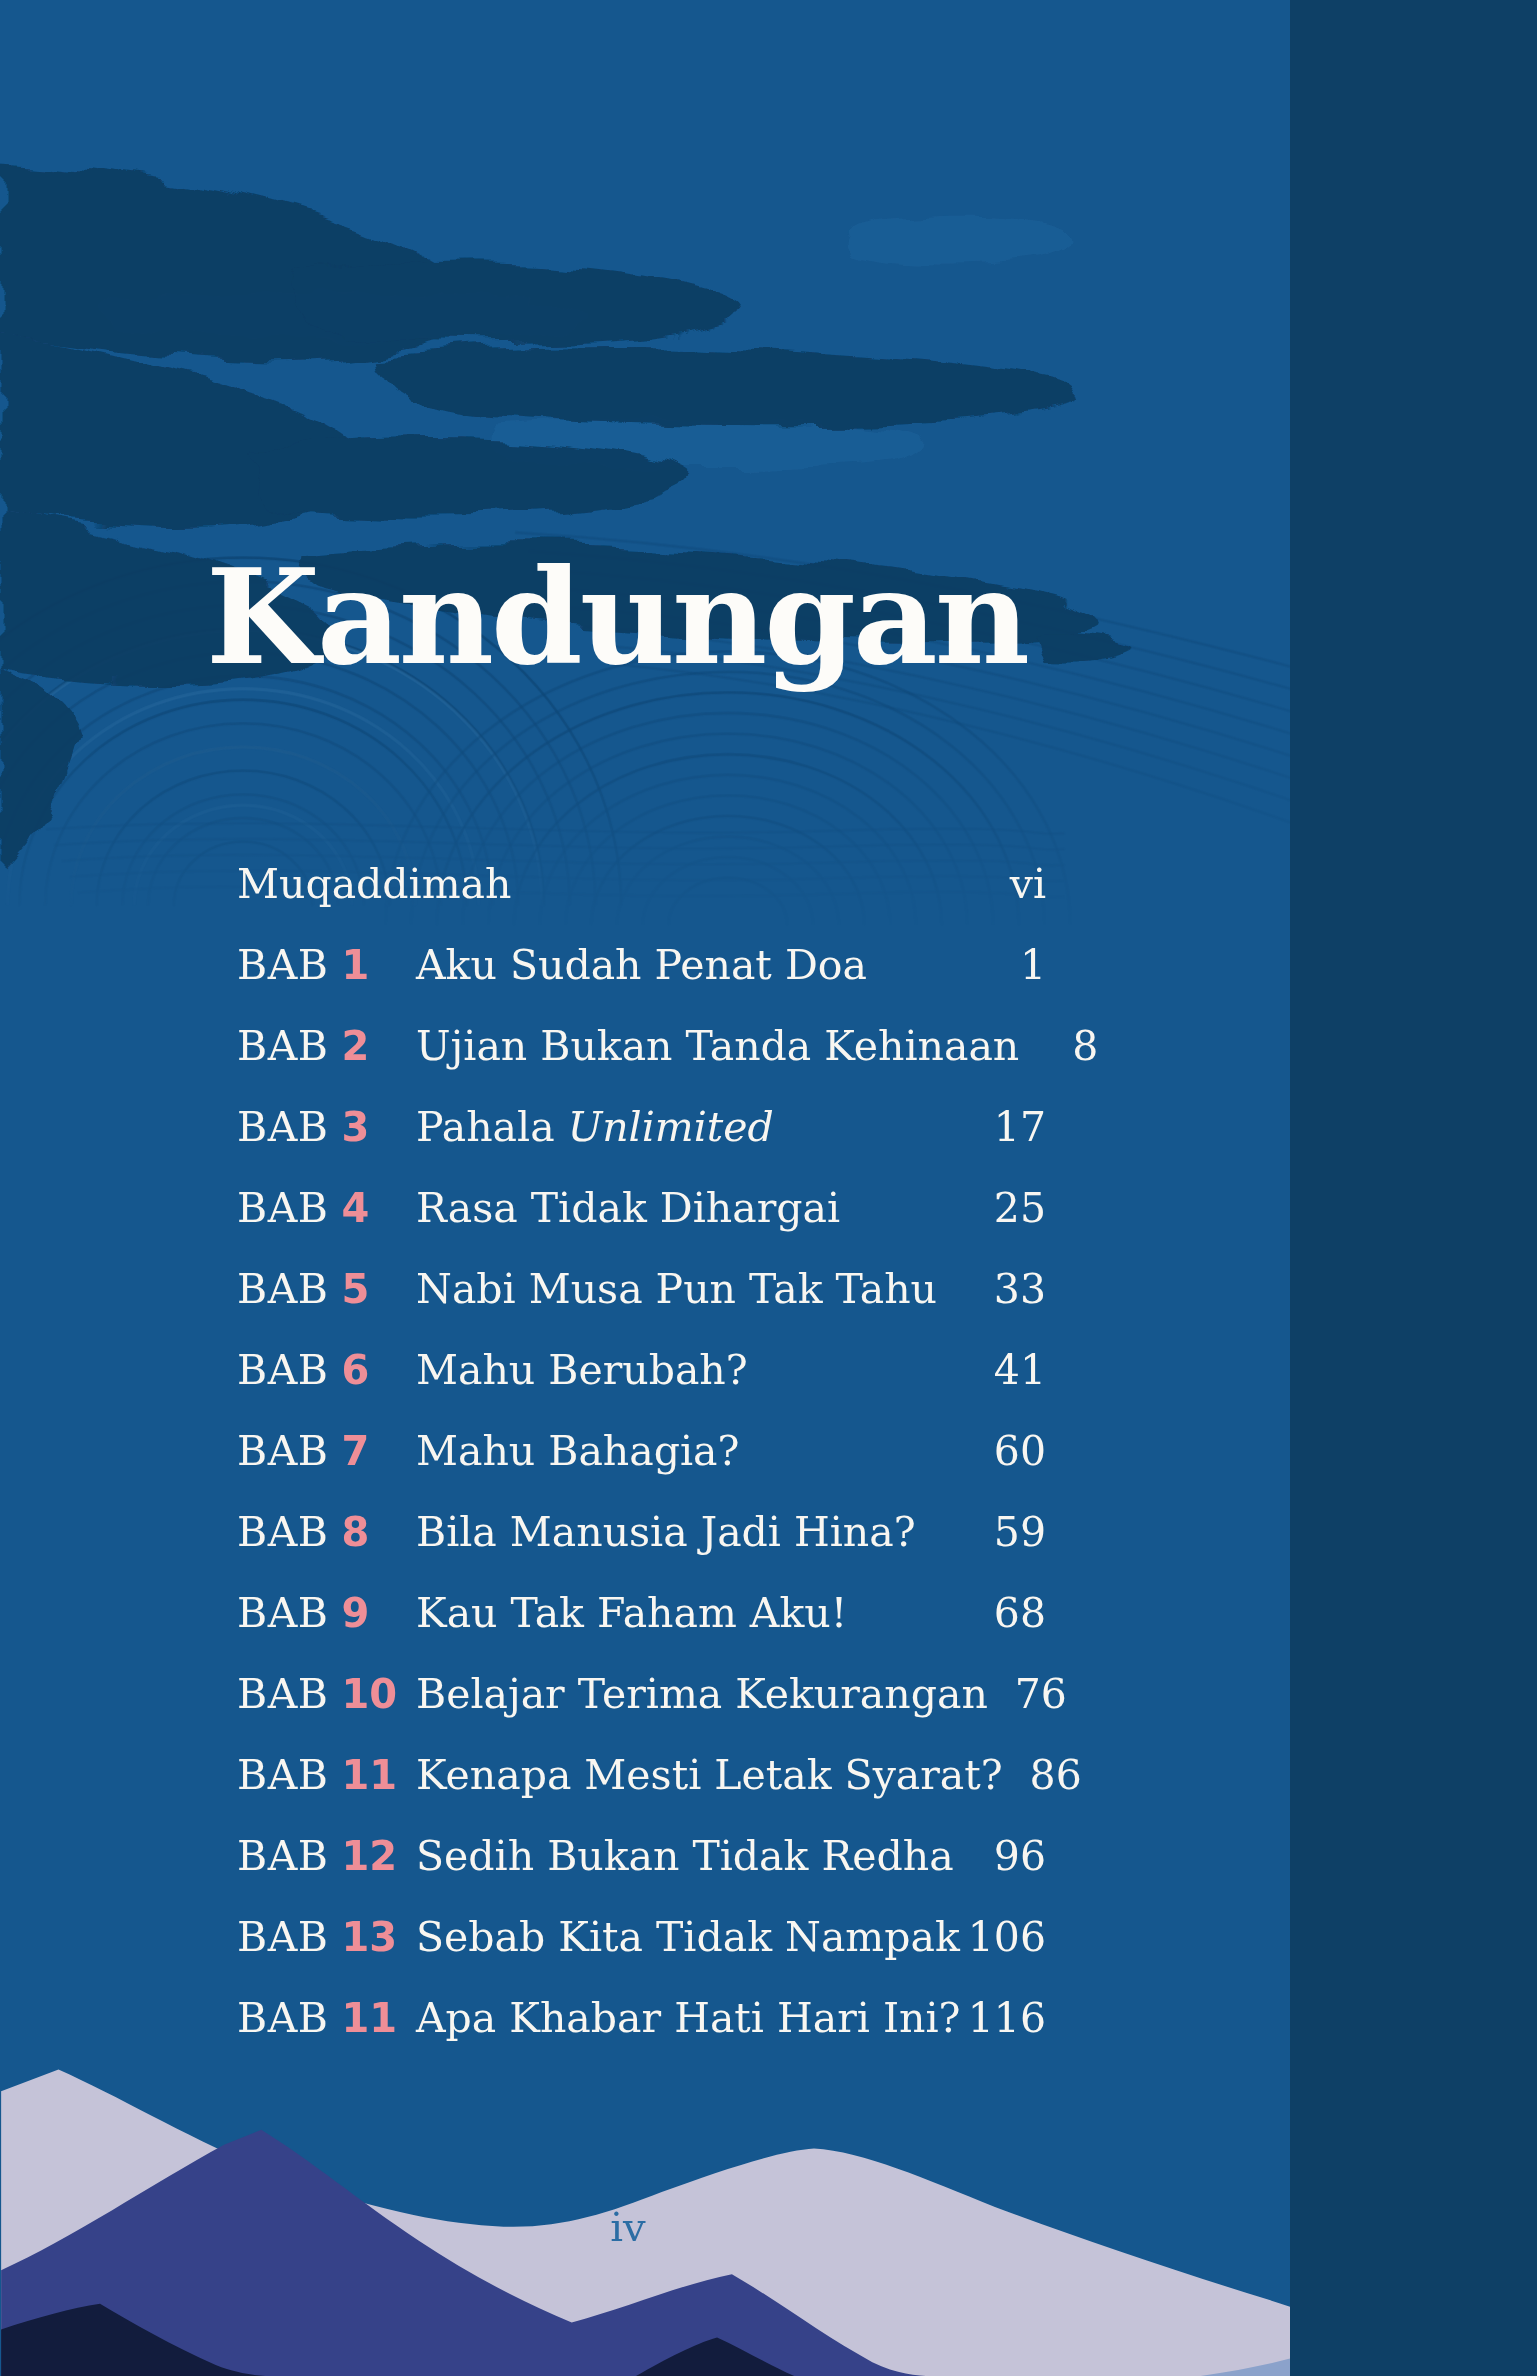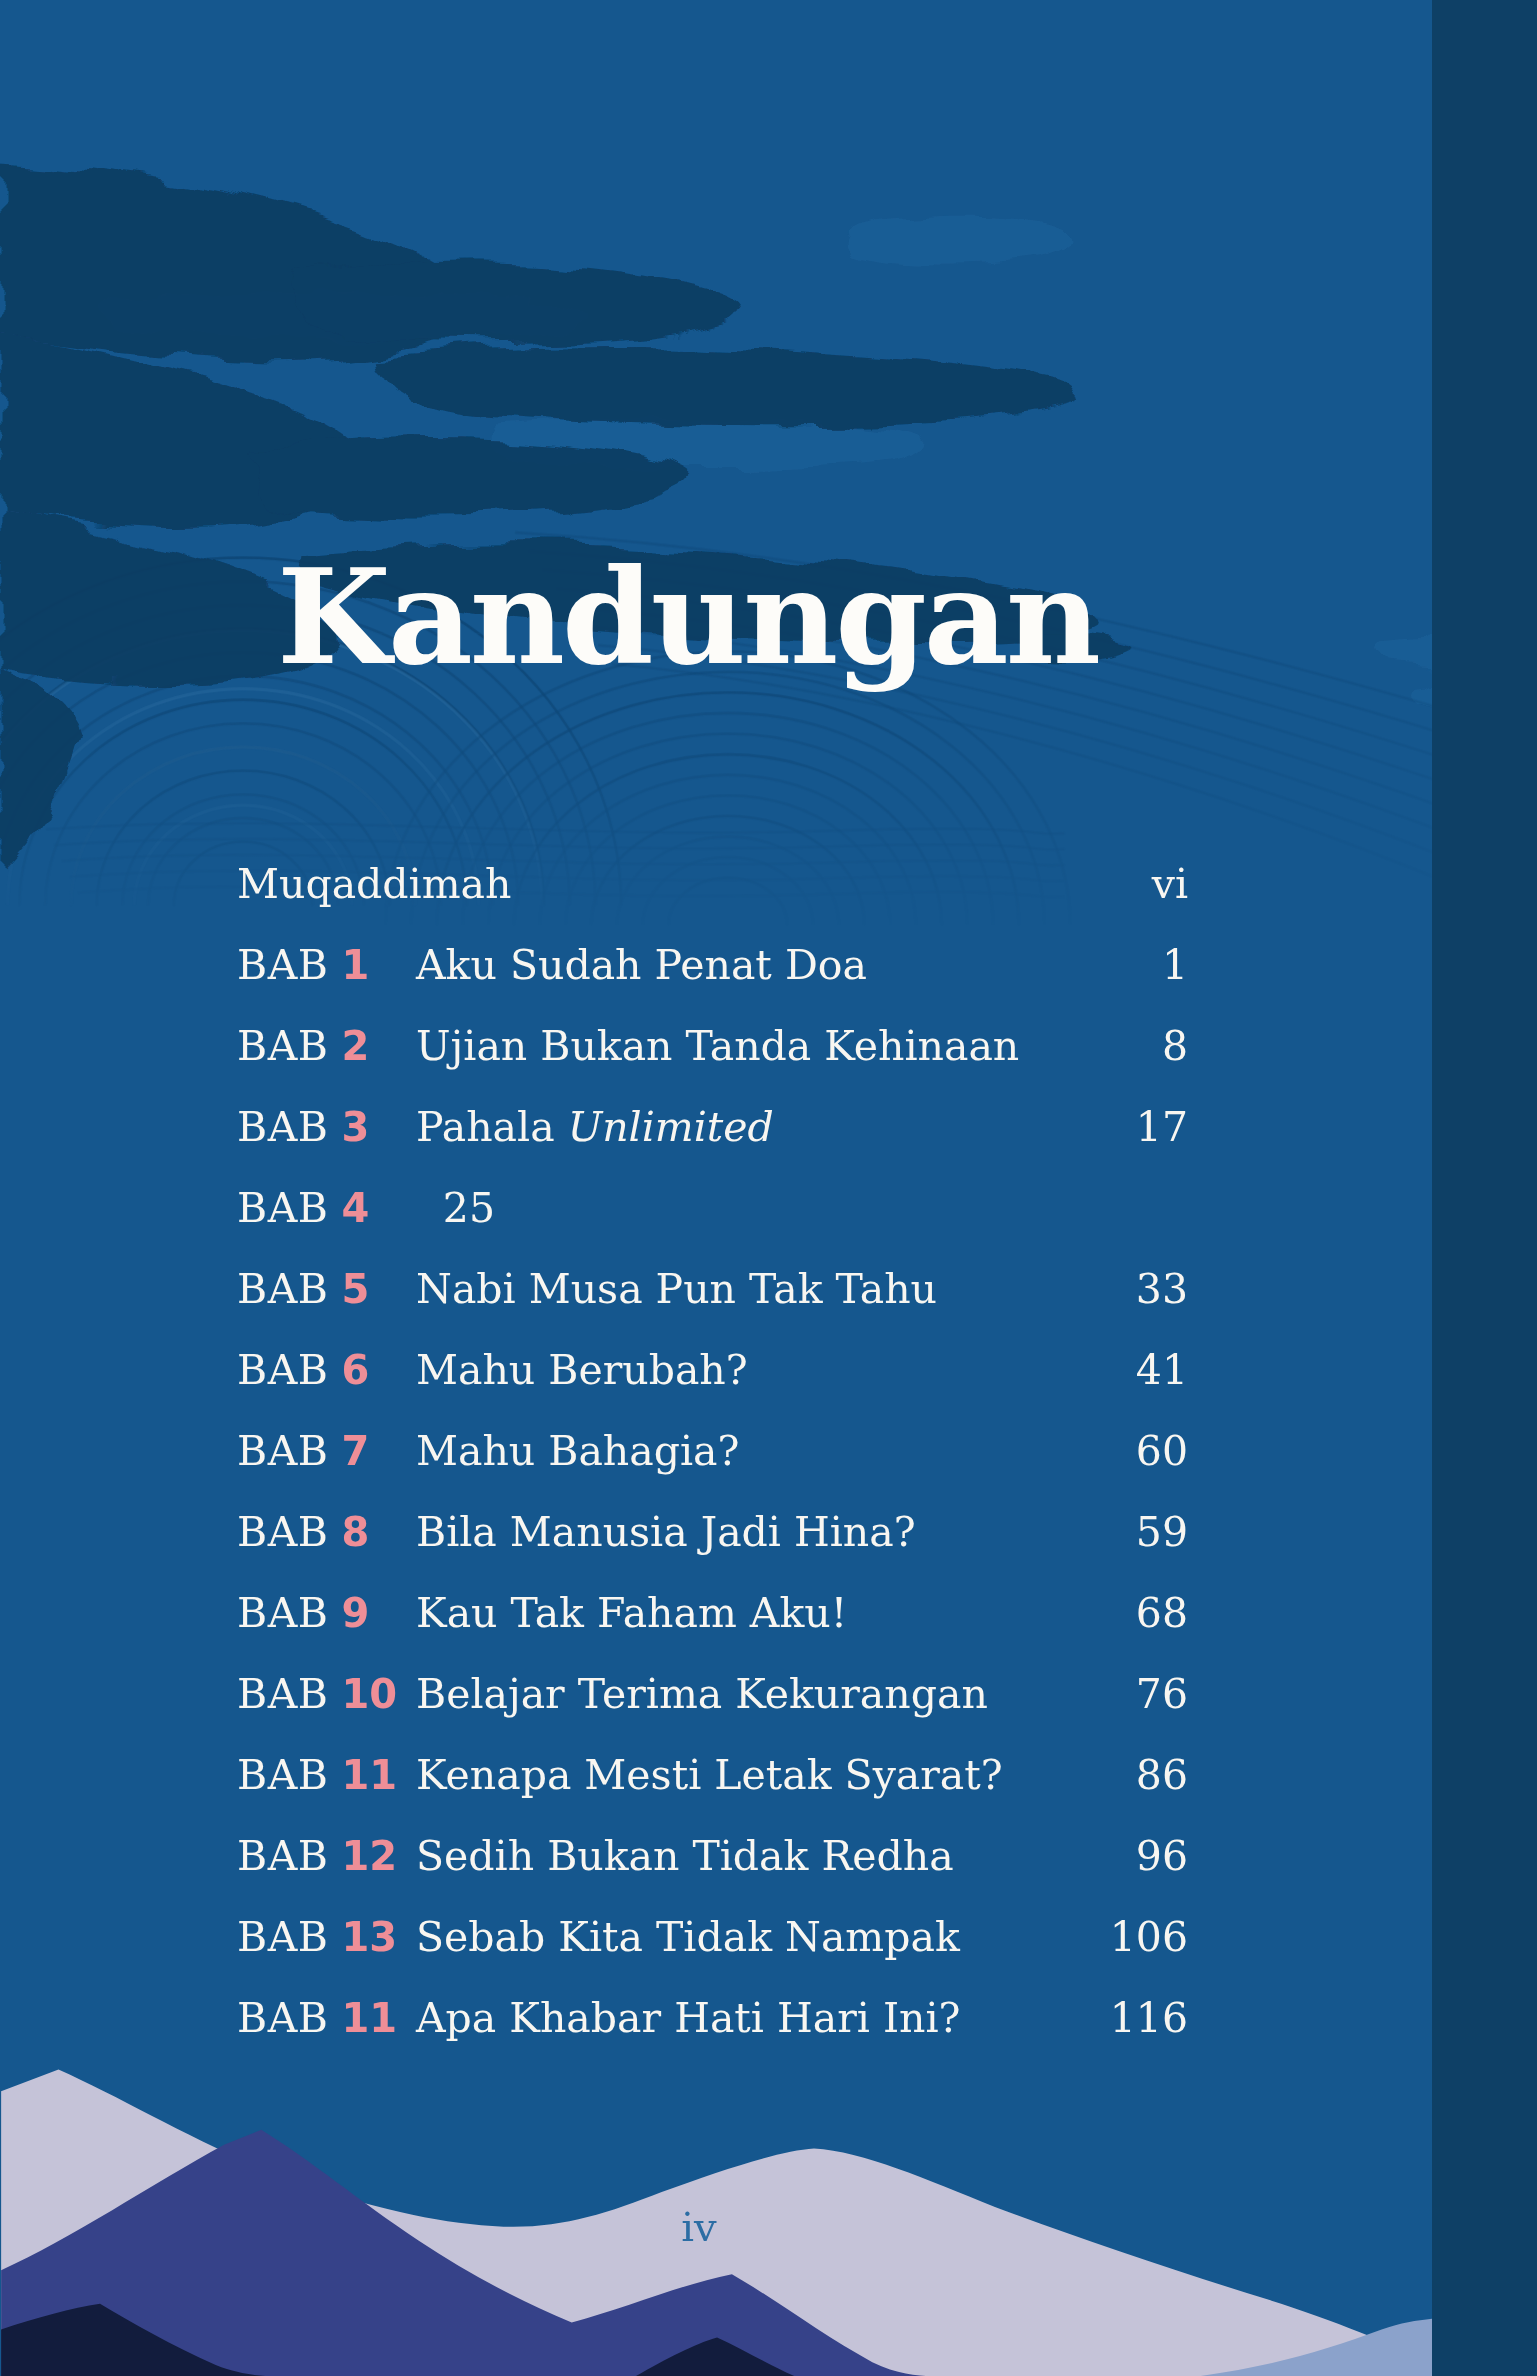--- a/index.html
+++ b/index.html
@@ -1,18 +1,18 @@
 <!DOCTYPE html>
 <html><head>
 <meta charset="utf-8">
 <style>
   html,body{margin:0;padding:0;background:#0c3péc;}
   body{background:#0e4066;}
   .page{
-    position:relative;width:1432px;height:2376px;overflow:hidden;
+    position:relative;width:1290px;height:2376px;overflow:hidden;
     background:var(--bg,#15578E);
     font-family:"DejaVu Serif", serif;
   }
   svg.deco{position:absolute;left:0;display:block;pointer-events:none;}
   #topDeco{top:0;}
   #mountains{top:2020px;}
   .title{
     position:absolute;left:0;right:57px;top:543px;margin:0;
     text-align:center;
     font-family:"DejaVu Serif", serif;
@@ -163,20 +163,21 @@
       </span>
       <span class="ttl">Pahala <em>Unlimited</em></span>
       <span class="pg">17</span>
     </div>
 
     <div class="row">
       <span class="pfx">
         <span class="bab">BAB</span>
         <span class="num">4</span>
       </span>
+      <span class="ttl">Rasa Tidak Dihargai</span>
       <span class="pg">25</span>
     </div>
 
     <div class="row">
       <span class="pfx">
         <span class="bab">BAB</span>
         <span class="num">5</span>
       </span>
       <span class="ttl">Nabi Musa Pun Tak Tahu</span>
       <span class="pg">33</span>

